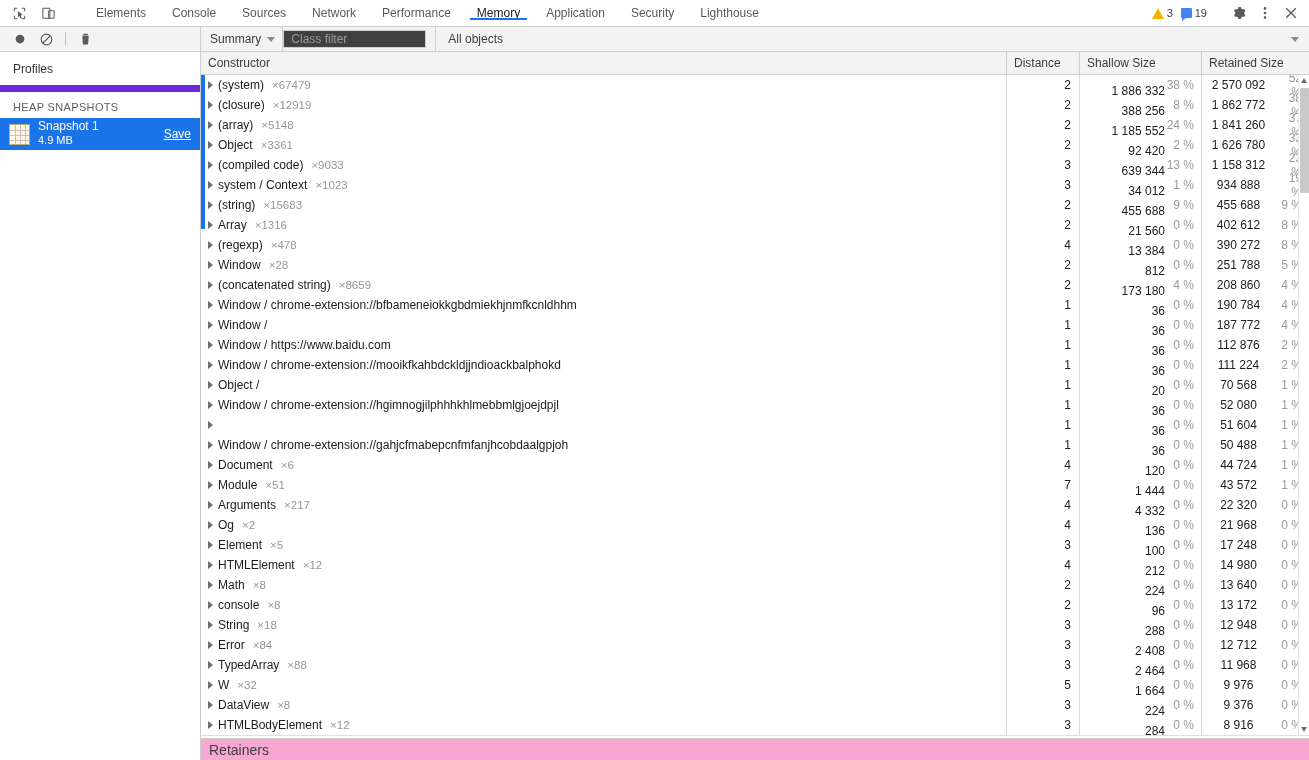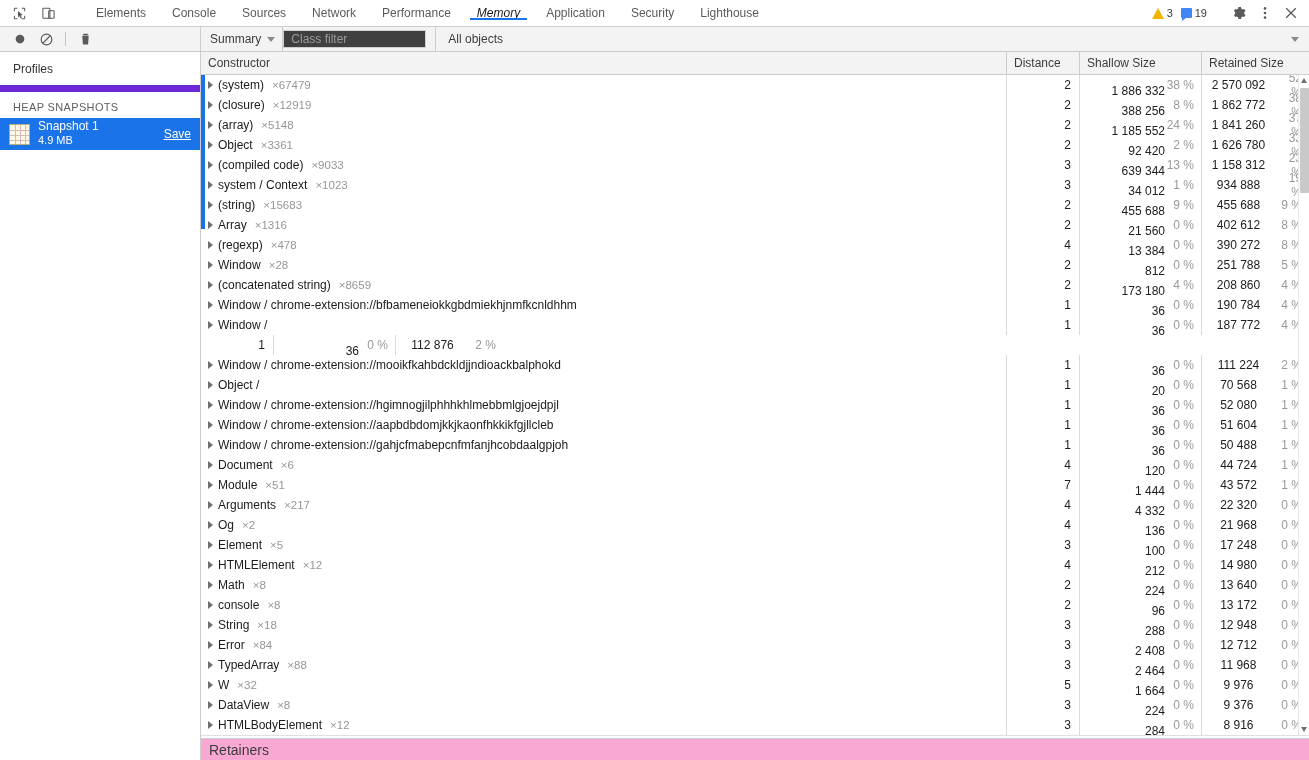--- a/index.html
+++ b/index.html
@@ -32,21 +32,21 @@
   .tabs { display: flex; align-items: stretch; flex: 1; }
   .tab {
     display: flex; align-items: center;
     padding: 0 13px;
     font-size: 12px;
     color: #5a5a5a;
     cursor: pointer;
     position: relative;
     white-space: nowrap;
   }
-  .tab.active { color: #1a1a1a; font-style: italic; }
+  .tab.active { color: #1a1a1a; }
   .tab.active::after {
     content: ""; position: absolute; left: 6px; right: 6px; bottom: 0;
     height: 2px; background: #1a73e8;
   }
   .tb-right { display: flex; align-items: center; padding-right: 6px; gap: 2px; }
   .counter { display: flex; align-items: center; gap: 3px; padding: 0 3px; cursor: pointer; font-size: 11px; color: #3c3c3c;}
   .tri-warn {
     width: 0; height: 0;
     border-left: 6px solid transparent; border-right: 6px solid transparent;
     border-bottom: 11px solid #f2b600;
@@ -585,20 +585,24 @@
                 <div class="c-size">
                   <span class="num">36</span>
                   <span class="pct">0 %</span>
                 </div>
                 <div class="c-ret">
                   <span class="num">187 772</span>
                   <span class="pct">4 %</span>
                 </div>
               </div>
               <div class="row">
+                <div class="c-ctor">
+                  <span class="tri"></span>
+                  <span class="ctor-name">Window / https://www.baidu.com</span>
+                </div>
                 <div class="c-dist">1</div>
                 <div class="c-size">
                   <span class="num">36</span>
                   <span class="pct">0 %</span>
                 </div>
                 <div class="c-ret">
                   <span class="num">112 876</span>
                   <span class="pct">2 %</span>
                 </div>
               </div>
@@ -643,21 +647,20 @@
                   <span class="pct">0 %</span>
                 </div>
                 <div class="c-ret">
                   <span class="num">52 080</span>
                   <span class="pct">1 %</span>
                 </div>
               </div>
               <div class="row">
                 <div class="c-ctor">
                   <span class="tri"></span>
-                  <span class="ctor-name">Window / chrome-extension://aapbdbdomjkkjkaonfhkkikfgjllcleb</span>
                 </div>
                 <div class="c-dist">1</div>
                 <div class="c-size">
                   <span class="num">36</span>
                   <span class="pct">0 %</span>
                 </div>
                 <div class="c-ret">
                   <span class="num">51 604</span>
                   <span class="pct">1 %</span>
                 </div>

